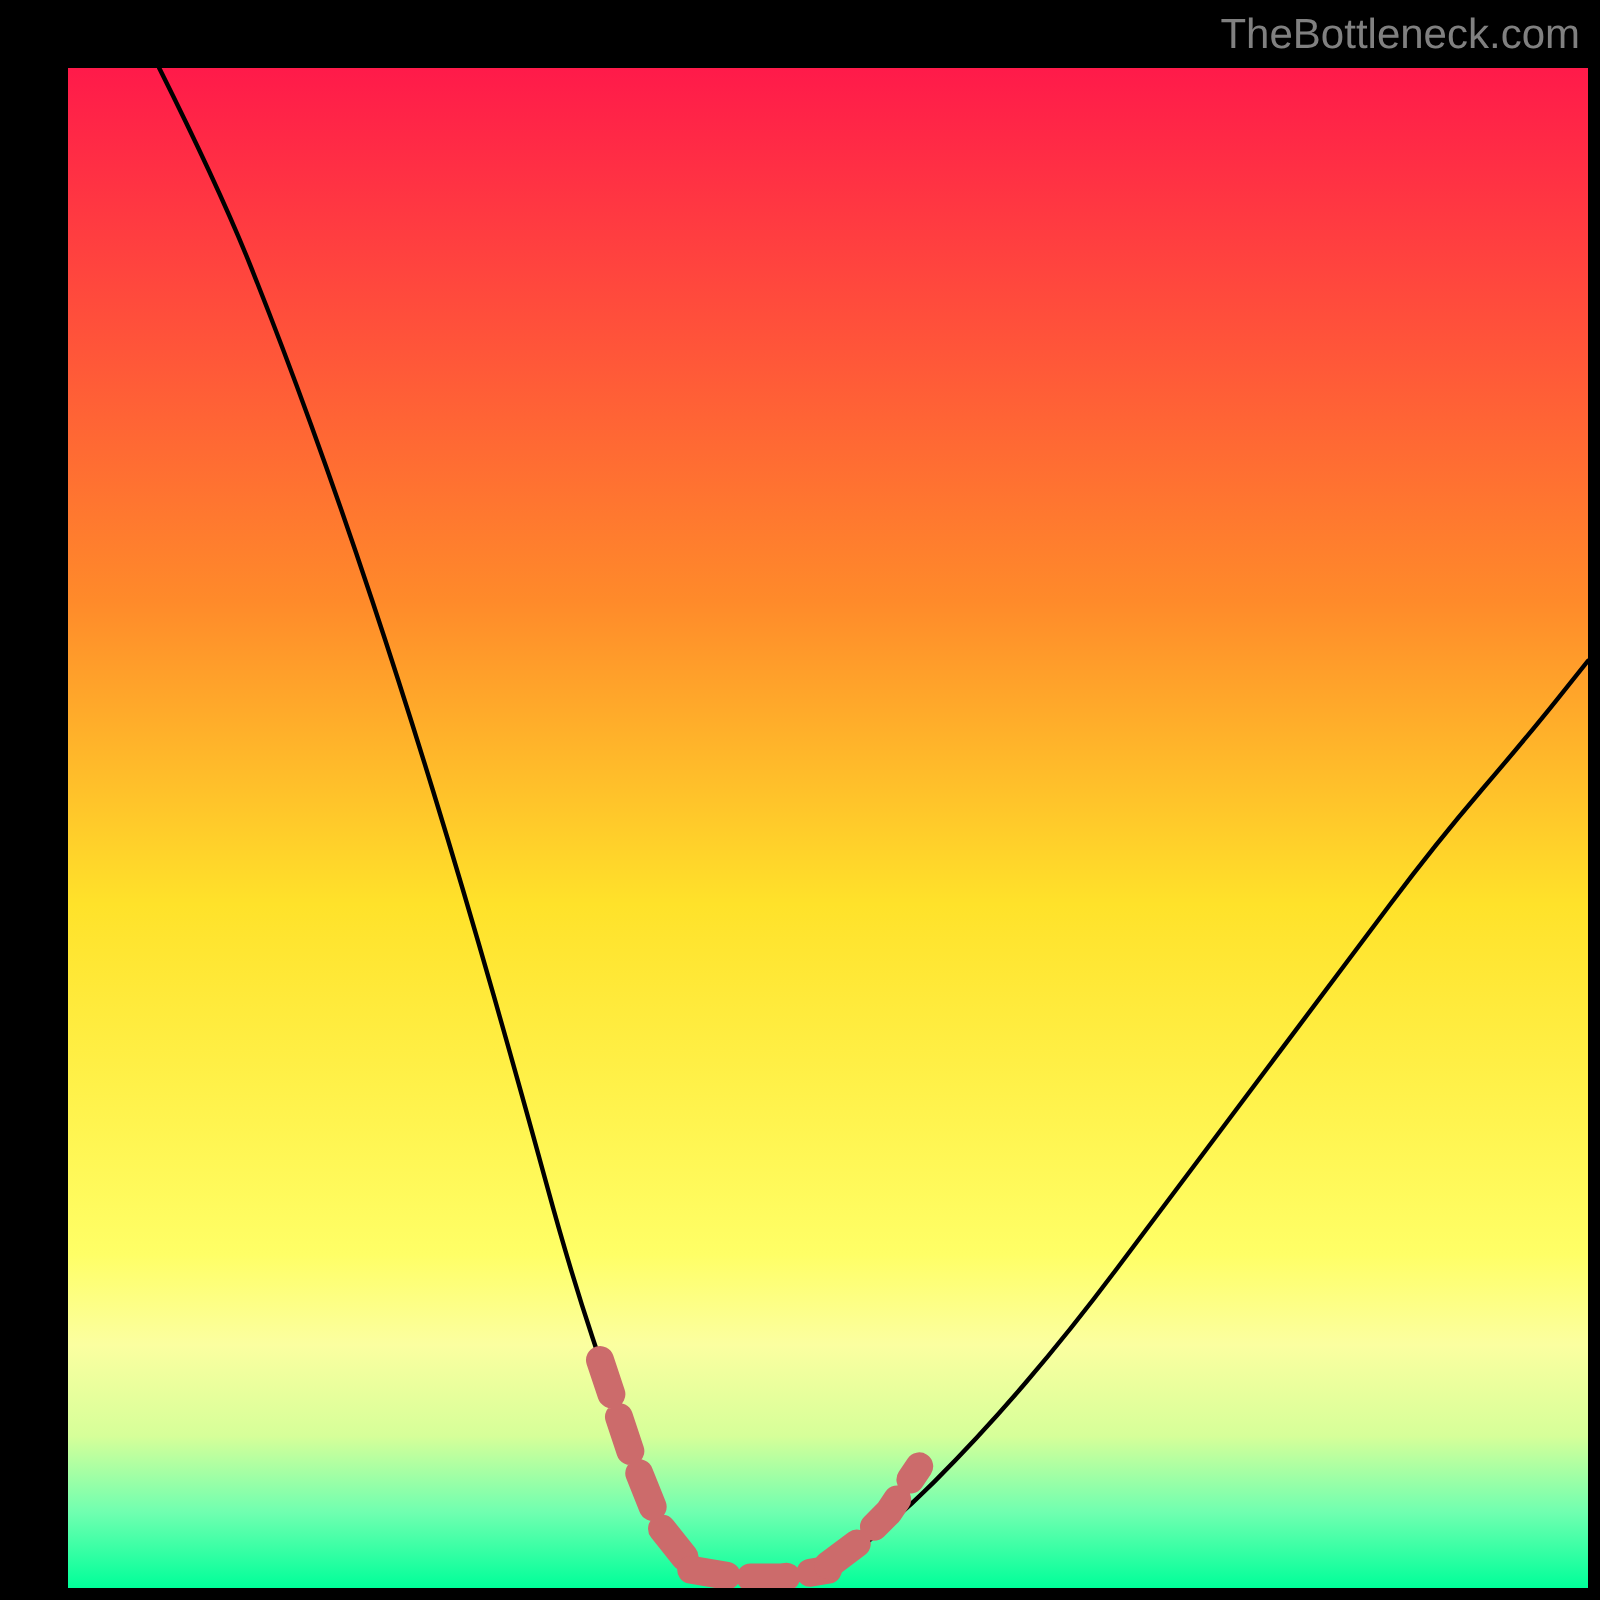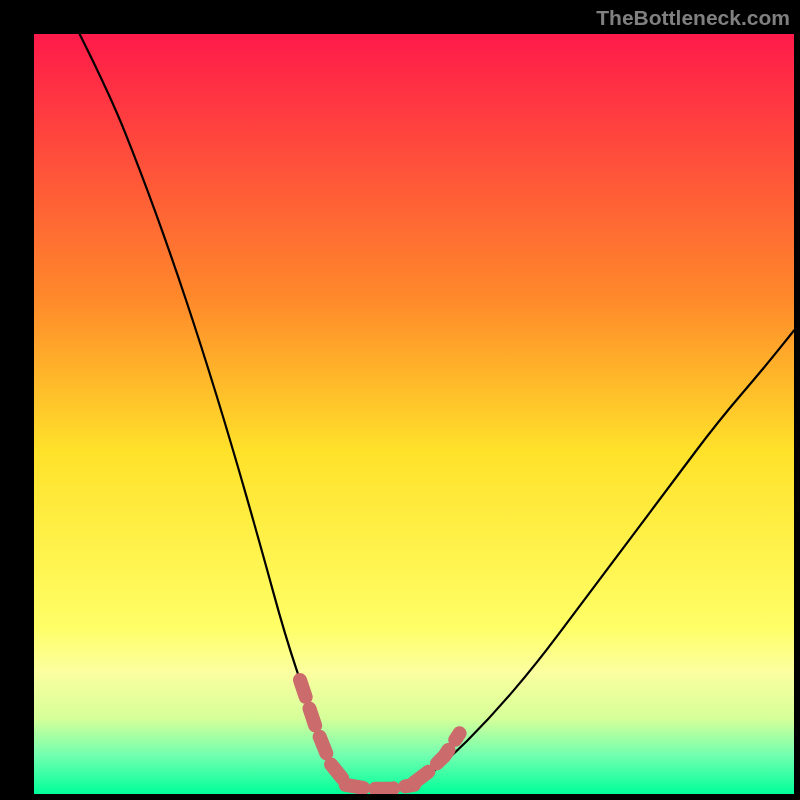--- a/index.html
+++ b/index.html
@@ -19,21 +19,21 @@
     width: 760px;
     height: 760px;
     overflow: hidden;
   }
   .watermark {
     position: absolute;
     top: 6px;
     right: 10px;
     color: #808080;
     font-size: 21px;
-    font-weight: 700;
+    font-weight: 400;
     letter-spacing: 0px;
   }
   svg {
     display: block;
   }
 </style>
 </head>
 <body>
 
 <div class="watermark">TheBottleneck.com</div>

